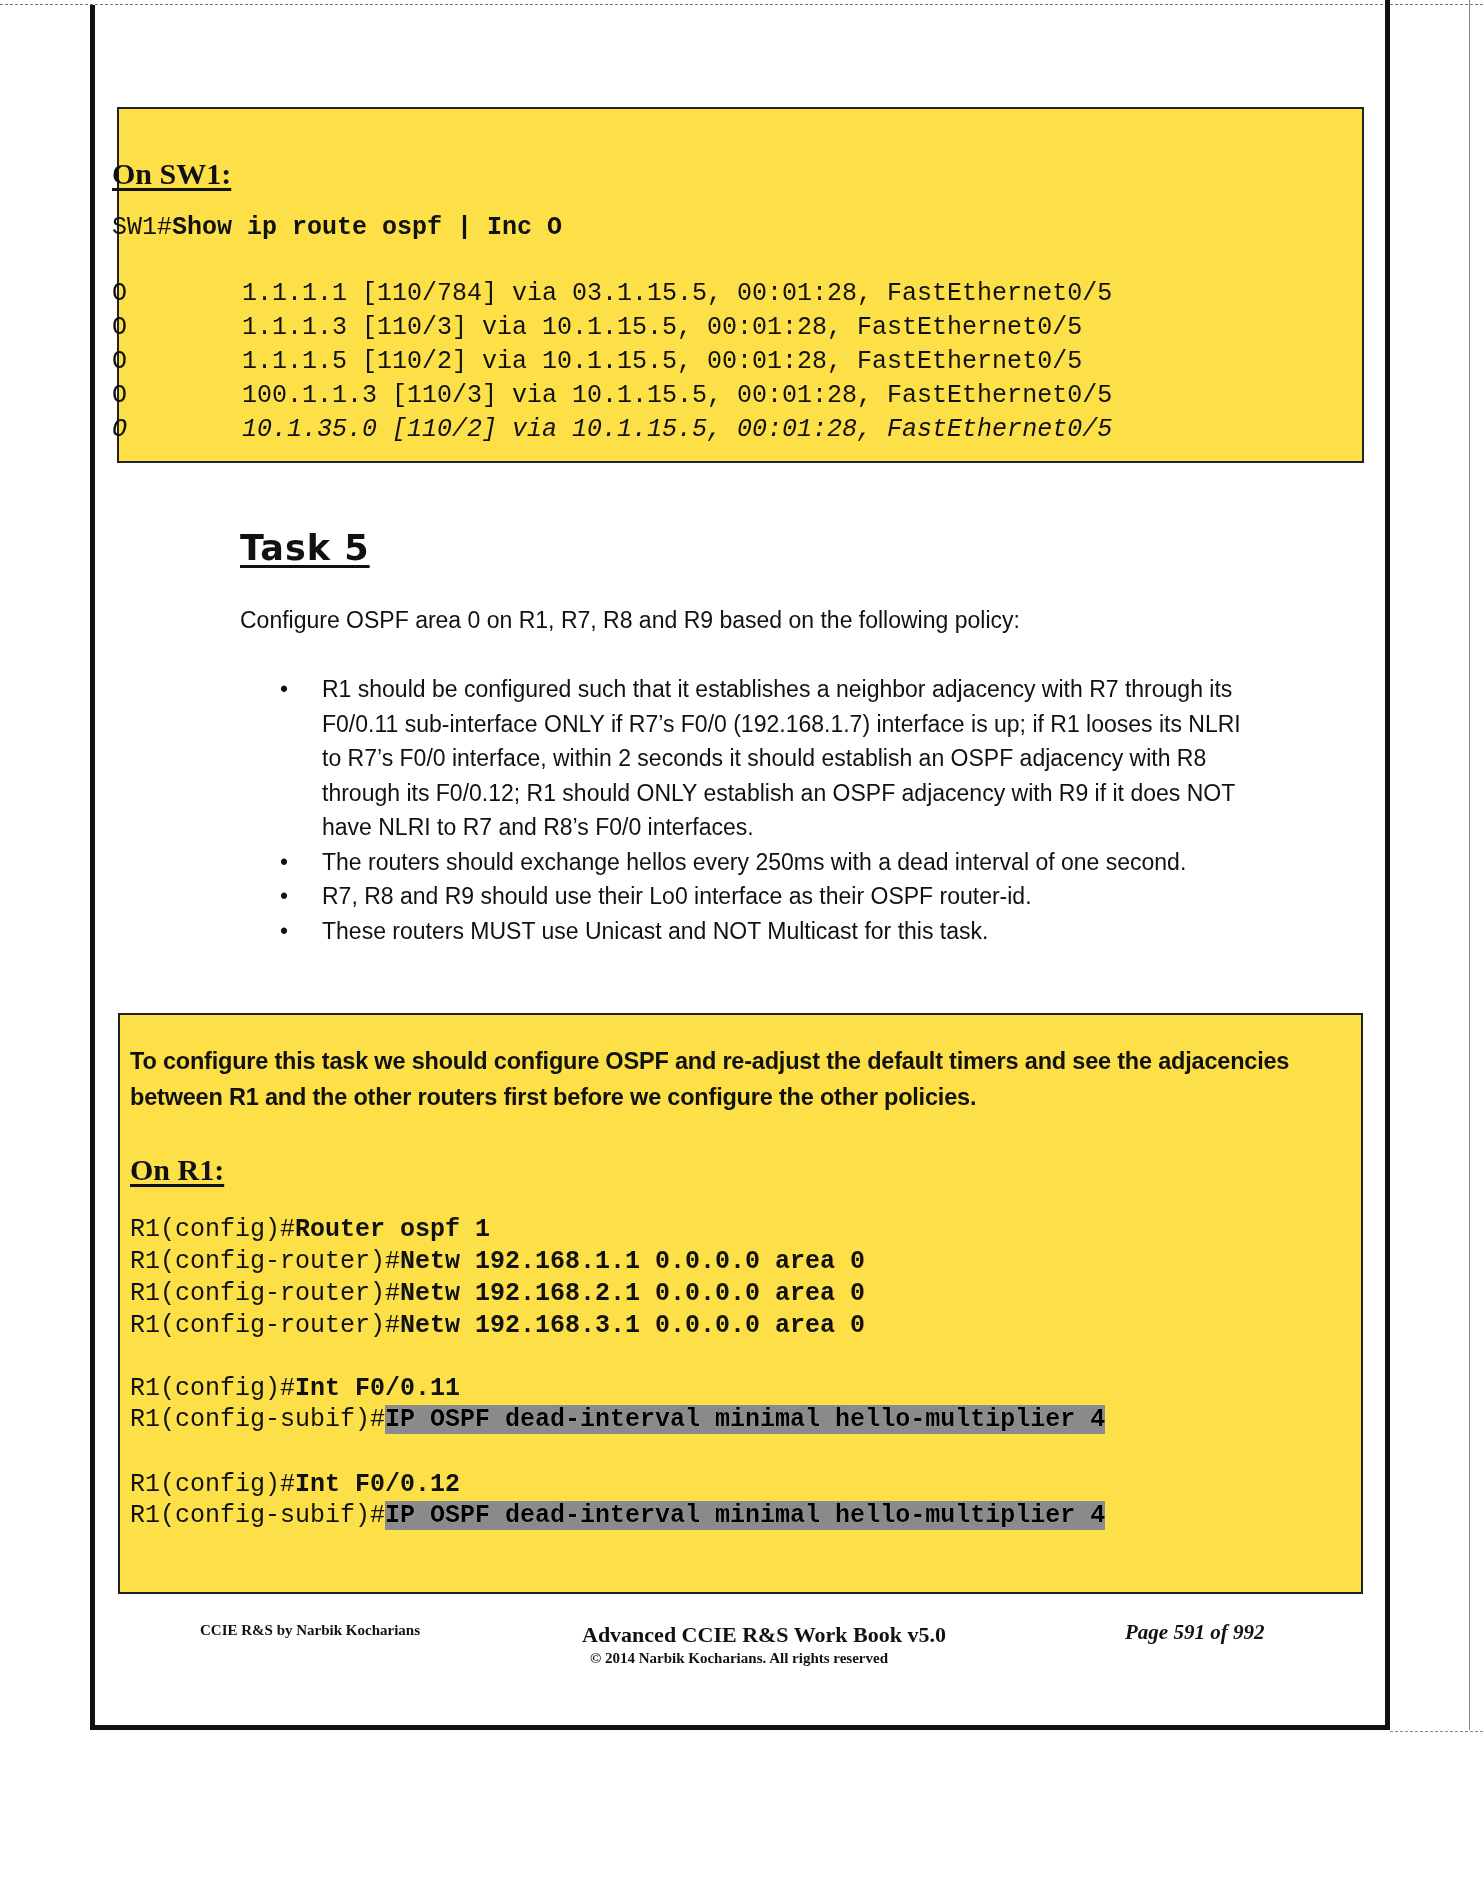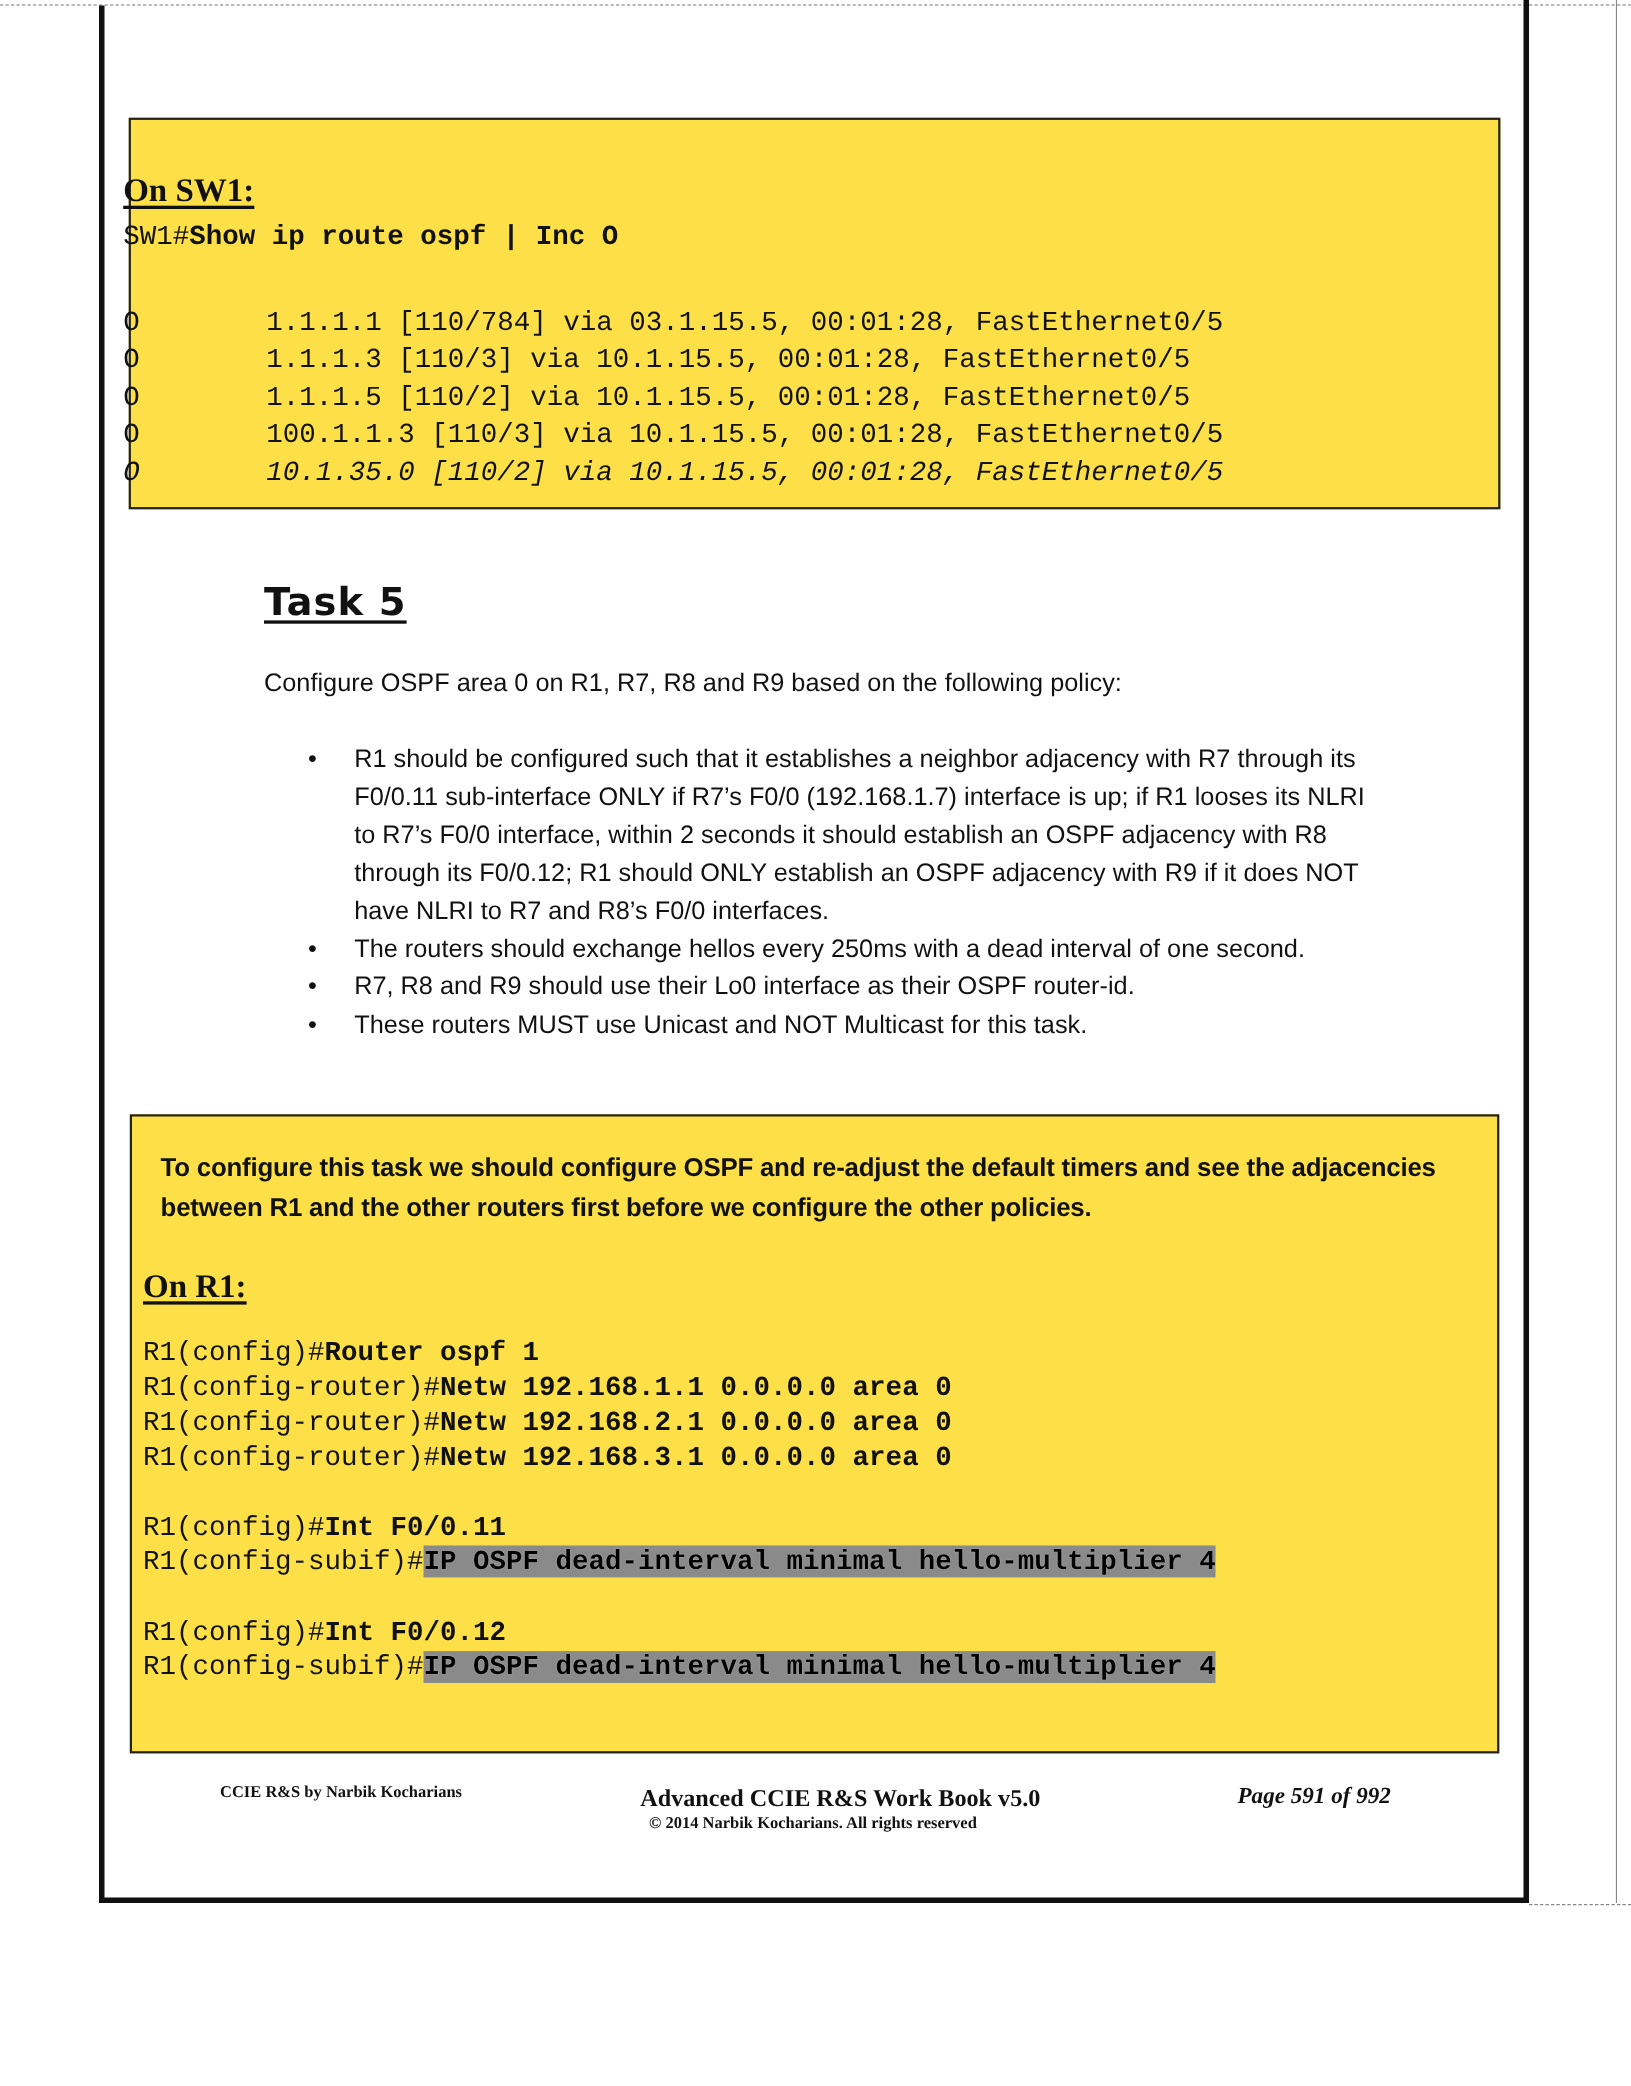--- a/index.html
+++ b/index.html
@@ -20,42 +20,42 @@
   .mono b { font-weight: bold; }
   .line { position: absolute; }
 
   .task-heading { position: absolute; left: 240px; top: 528px; font-family: "DejaVu Sans", sans-serif; font-weight: bold; font-size: 35px; text-decoration: underline; text-underline-offset: 5px; letter-spacing: 1px; }
   .prose { font-family: "Liberation Sans", sans-serif; font-size: 23px; color: #111; }
   .task-intro { position: absolute; left: 240px; top: 607px; }
   .bullets { position: absolute; left: 280px; top: 672px; width: 980px; margin: 0; padding: 0; list-style: none; }
   .bullets li { position: relative; padding-left: 42px; line-height: 34.5px; }
   .bullets li .bullet-dot { position: absolute; left: 0; top: 0; }
 
-  .intro-bold { position: absolute; left: 146px; top: 1043px; width: 1215px; font-family: "Liberation Sans", sans-serif; font-weight: bold; font-size: 23.5px; line-height: 36px; letter-spacing: -0.2px; }
+  .intro-bold { position: absolute; left: 130px; top: 1043px; width: 1215px; font-family: "Liberation Sans", sans-serif; font-weight: bold; font-size: 23.5px; line-height: 36px; letter-spacing: -0.2px; }
   .hl { background: #8a8a8a; color: #000; font-weight: bold; text-shadow: 0 0 1px #ddd; }
 
   .footer-text { position: absolute; font-family: "Liberation Serif", serif; font-weight: bold; color: #111; }
   .footer-left { left: 200px; top: 1622px; font-size: 15px; }
   .footer-center { left: 582px; top: 1622px; font-size: 22px; }
   .footer-copy { left: 590px; top: 1650px; font-size: 15px; }
   .footer-right { left: 1125px; top: 1620px; font-size: 21px; font-style: italic; }
 </style>
 </head>
 <body>
 
 <div class="top-rule"></div>
 <div class="frame-left"></div>
 <div class="frame-right"></div>
 <div class="frame-bottom"></div>
 <div class="far-right-line"></div>
 <div class="bottom-rule"></div>
 
 <div class="box" id="box-sw1">
   <div class="heading-serif" style="left:-7px; top:48px;">On SW1:</div>
-  <div class="line mono" style="left:-7px; top:92px;"><span>SW1#</span><b>Show ip route ospf | Inc O</b></div>
+  <div class="line mono" style="left:-7px; top:104px;"><span>SW1#</span><b>Show ip route ospf | Inc O</b></div>
 
   <div class="line mono" style="left:-7px; top:170px;"><span style="display:inline-block;width:130px">O</span><span>1.1.1.1 [110/784] via 03.1.15.5, 00:01:28, FastEthernet0/5</span></div>
   <div class="line mono" style="left:-7px; top:204px;"><span style="display:inline-block;width:130px">O</span><span>1.1.1.3 [110/3] via 10.1.15.5, 00:01:28, FastEthernet0/5</span></div>
   <div class="line mono" style="left:-7px; top:238px;"><span style="display:inline-block;width:130px">O</span><span>1.1.1.5 [110/2] via 10.1.15.5, 00:01:28, FastEthernet0/5</span></div>
   <div class="line mono" style="left:-7px; top:272px;"><span style="display:inline-block;width:130px">O</span><span>100.1.1.3 [110/3] via 10.1.15.5, 00:01:28, FastEthernet0/5</span></div>
   <div class="line mono" style="left:-7px; top:306px;font-style:italic;"><span style="display:inline-block;width:130px">O</span><span>10.1.35.0 [110/2] via 10.1.15.5, 00:01:28, FastEthernet0/5</span></div>
 </div>
 
 <div class="task-heading">Task 5</div>
 <div class="task-intro prose">Configure OSPF area 0 on R1, R7, R8 and R9 based on the following policy:</div>

